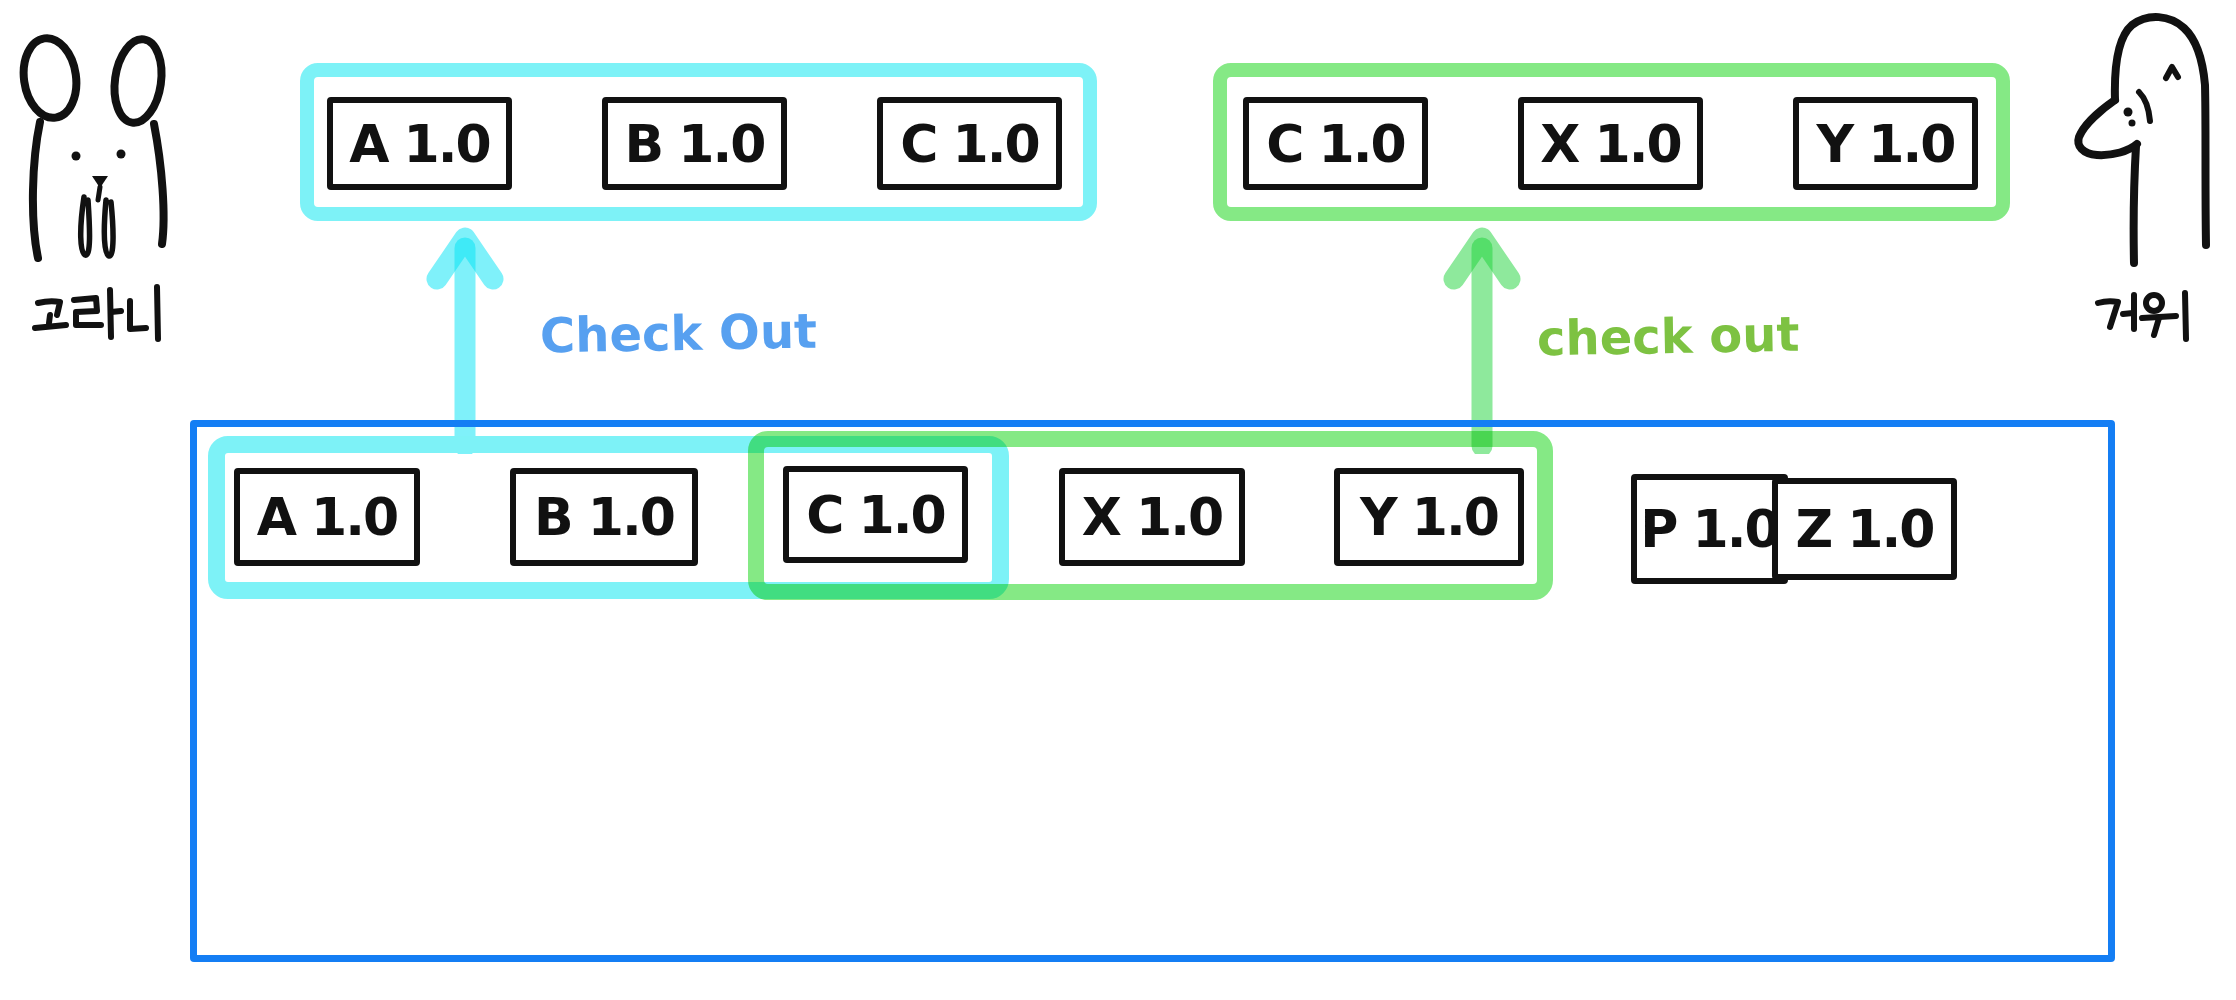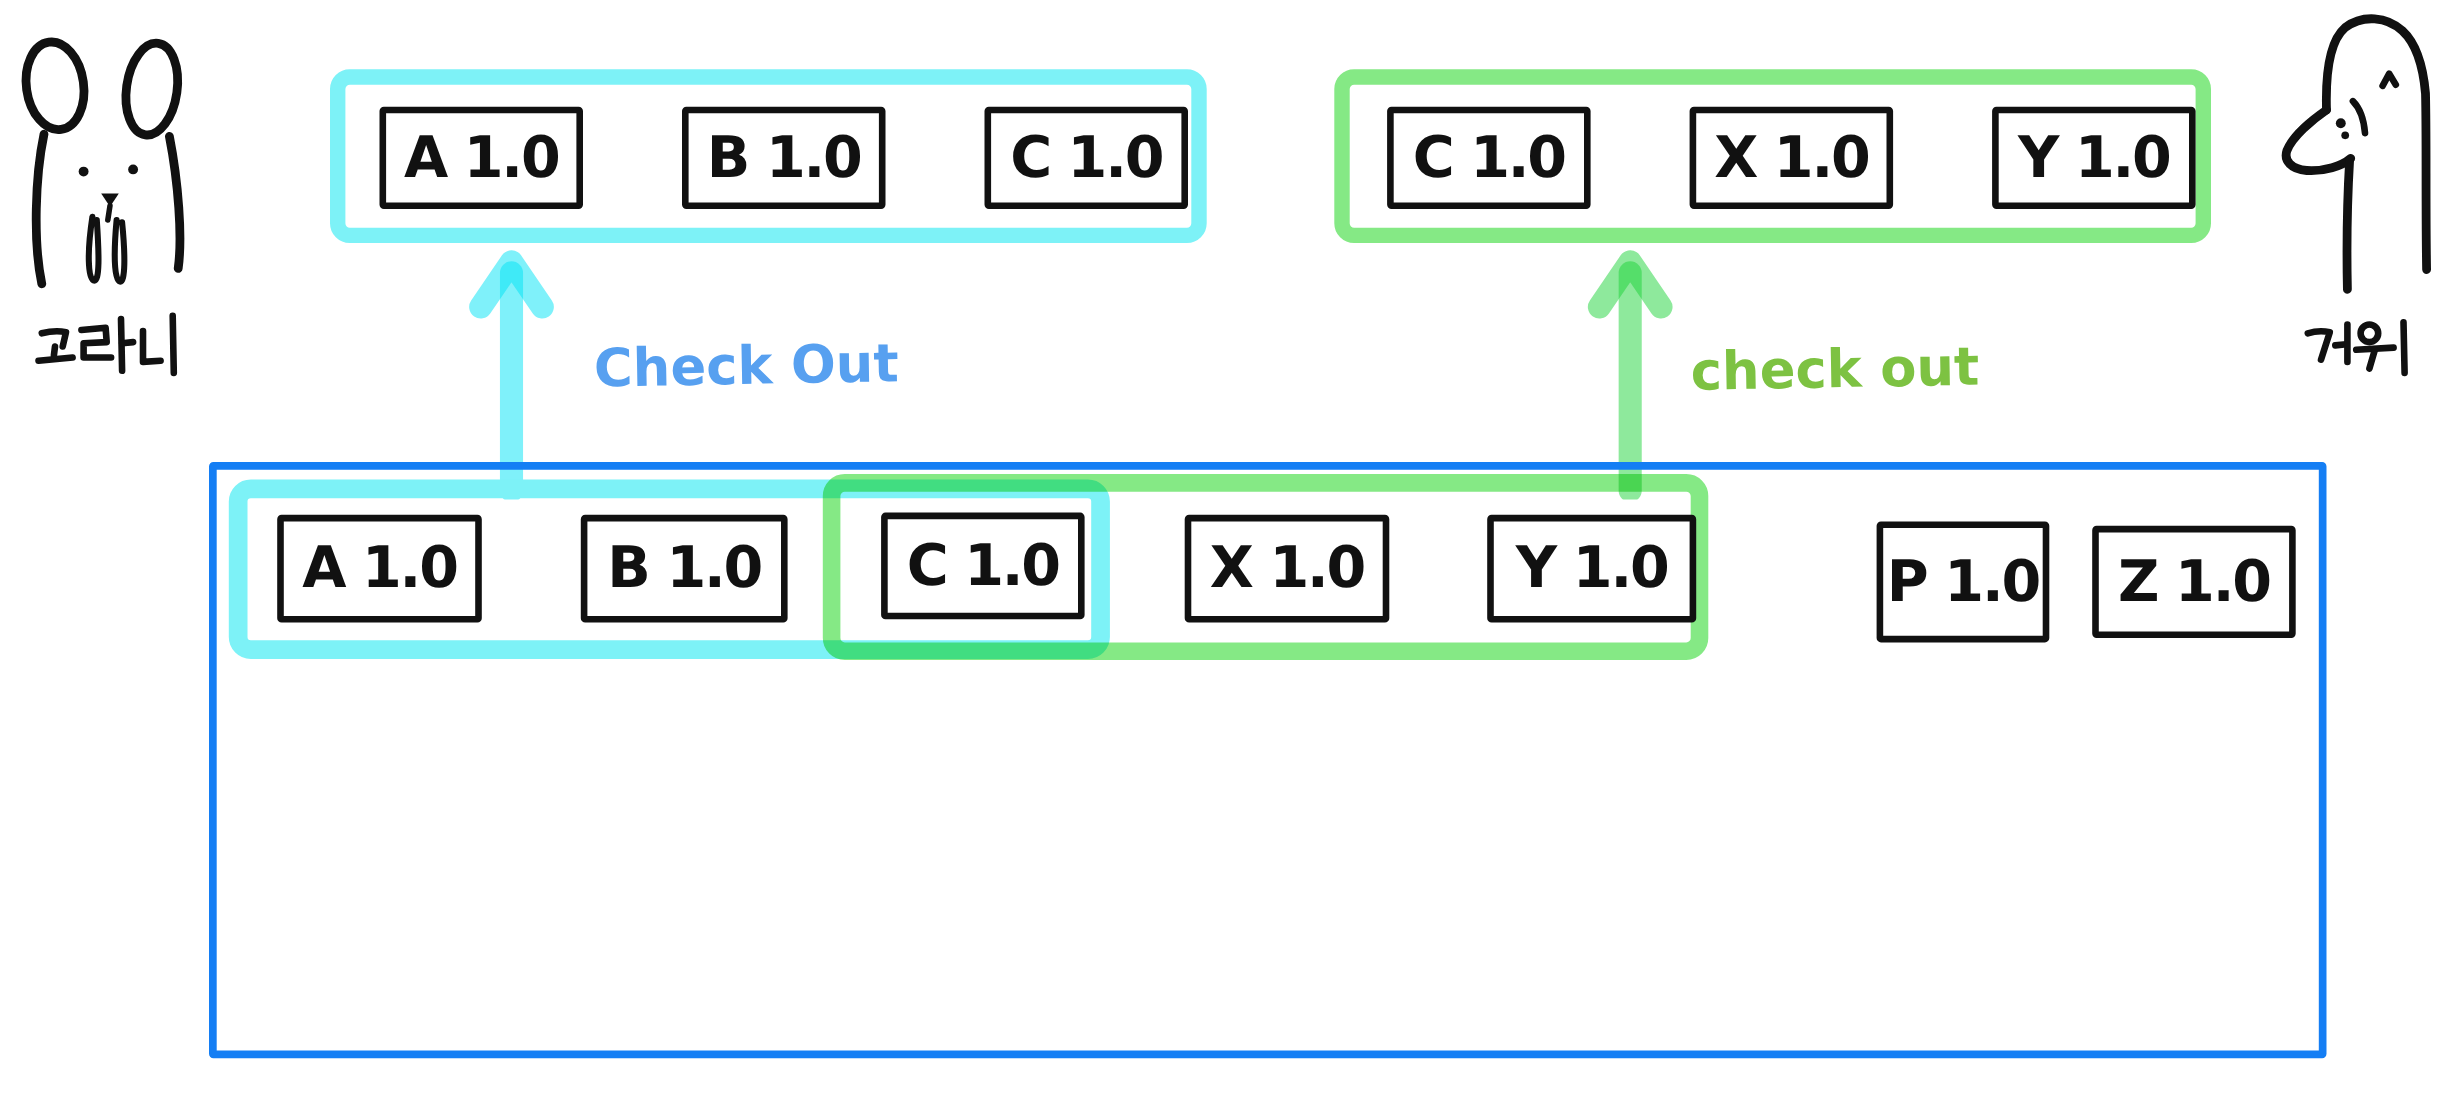--- a/index.html
+++ b/index.html
@@ -15,21 +15,21 @@
   html,body{margin:0;padding:0;background:#fff;}
   .stage{
     position:relative;width:2236px;height:1000px;background:#ffffff;
     overflow:hidden;font-family:"DejaVu Sans",sans-serif;
   }
   .pkg{
     position:absolute;box-sizing:border-box;background:#fff;
     border:6px solid var(--ink);border-radius:4px;
     display:flex;align-items:center;justify-content:center;
     font-weight:700;font-size:52px;line-height:1;letter-spacing:-2px;
-    color:var(--ink);white-space:nowrap;margin-left:18px;
+    color:var(--ink);white-space:nowrap;
   }
   .group{position:absolute;box-sizing:border-box;border-radius:18px;background:transparent;}
   .group.cyan{border:14px solid var(--cyan-highlight);}
   .group.green{border:14px solid var(--green-highlight);}
   .repo{
     position:absolute;box-sizing:border-box;
     border:7px solid var(--repo-border-blue);border-radius:4px;background:transparent;
   }
   .band{position:absolute;box-sizing:border-box;border-radius:20px;background:transparent;}
   .band.cyan-band{border:17px solid var(--cyan-highlight);}
@@ -101,22 +101,22 @@
   <div class="repo" style="left:190px;top:420px;width:1925px;height:542px"></div>
 
   <div class="band cyan-band" style="left:208px;top:436px;width:801px;height:163px"></div>
   <div class="band green-band" style="left:748px;top:431px;width:805px;height:169px"></div>
 
   <div class="pkg" style="left:234px;top:468px;width:186px;height:98px">A 1.0</div>
   <div class="pkg" style="left:510px;top:468px;width:188px;height:98px">B 1.0</div>
   <div class="pkg" style="left:783px;top:466px;width:185px;height:97px">C 1.0</div>
   <div class="pkg" style="left:1059px;top:468px;width:186px;height:98px">X 1.0</div>
   <div class="pkg" style="left:1334px;top:468px;width:190px;height:98px">Y 1.0</div>
-  <div class="pkg" style="left:1688px;top:474px;width:157px;height:110px">P 1.0</div>
-  <div class="pkg" style="left:1884px;top:478px;width:185px;height:102px">Z 1.0</div>
+  <div class="pkg" style="left:1631px;top:474px;width:157px;height:110px">P 1.0</div>
+  <div class="pkg" style="left:1772px;top:478px;width:185px;height:102px">Z 1.0</div>
 
 
   <svg class="doodle" style="left:2060px;top:5px" width="150" height="270" viewBox="0 0 150 270" aria-label="거위">
     <path d="M55,95 C54,60 58,32 72,20 C88,8 110,10 124,23 C137,35 143,57 145,80 C146,120 145,180 146,240" stroke-width="8"></path>
     <path d="M55,95 C42,104 24,119 19,132 C16,141 23,149 37,150 C53,151 69,146 77,139" stroke-width="8"></path>
     <path d="M76,141 C74,175 73,210 74,258" stroke-width="8"></path>
     <circle class="fill" cx="68" cy="107" r="4.5"></circle>
     <circle class="fill" cx="72" cy="118" r="3.5"></circle>
     <path d="M79,87 C86,94 89,104 90,116" stroke-width="6"></path>
     <path d="M106,73 L112,62 L118,72" stroke-width="6"></path>

